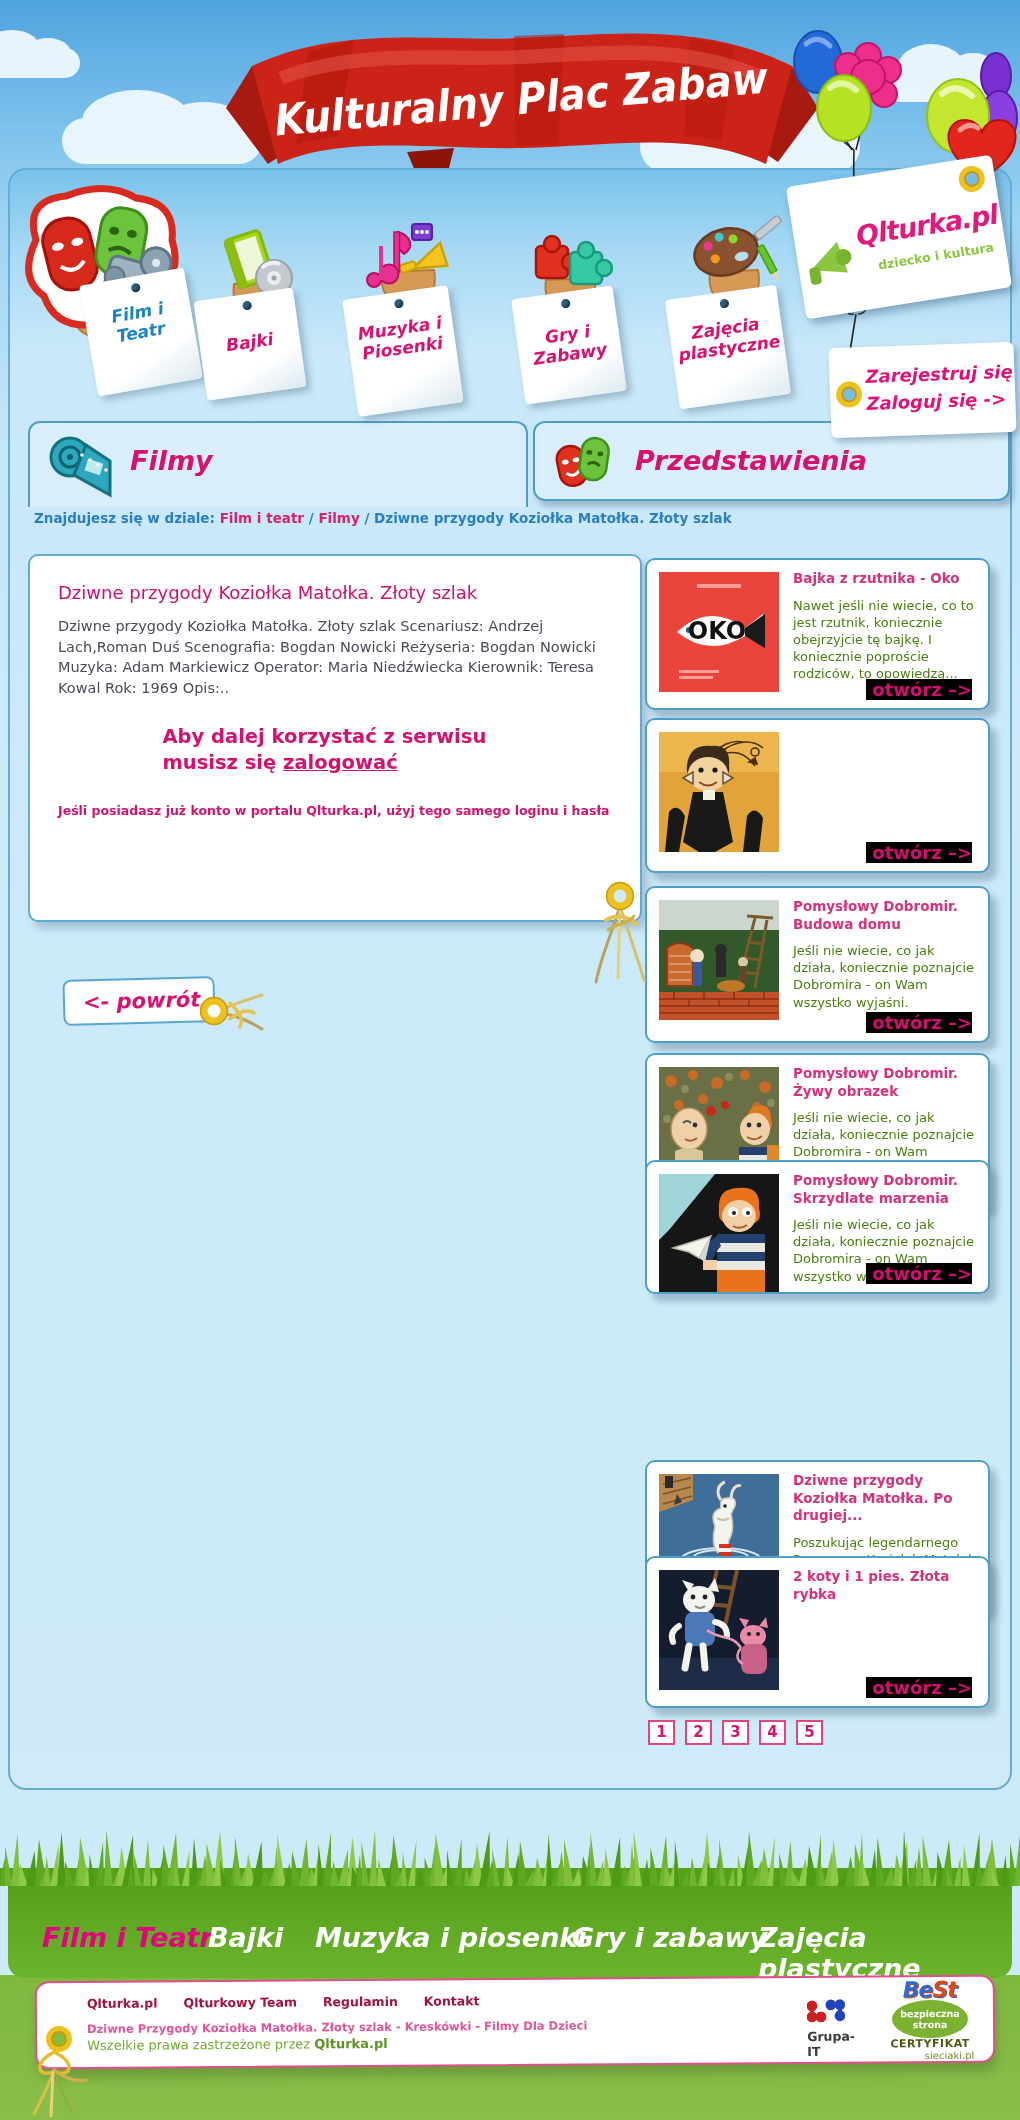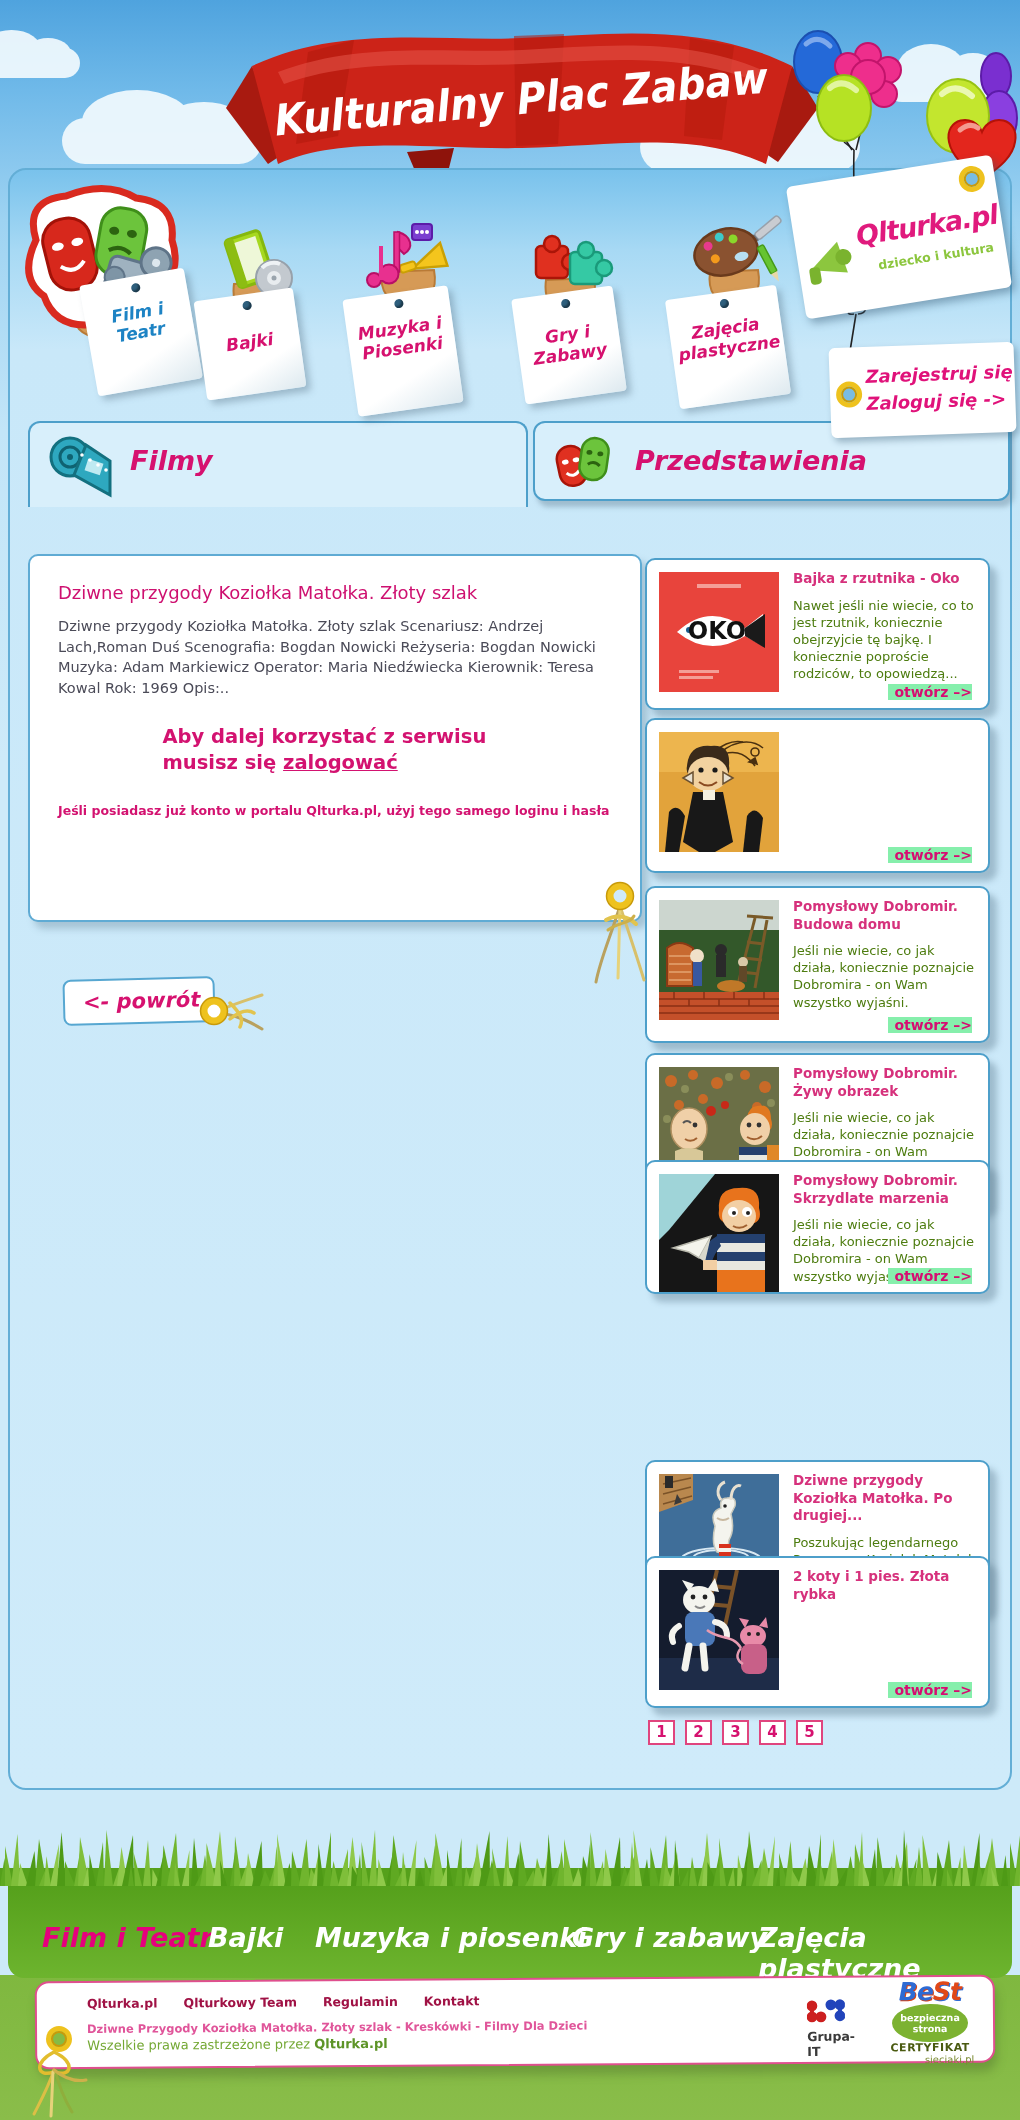--- a/index.html
+++ b/index.html
@@ -57,21 +57,21 @@
     border:2px solid #57a7d1;border-radius:8px;transform:rotate(-1.5deg);color:#d6116f;font-size:21px;
     line-height:42px;padding-left:18px;z-index:3;cursor:pointer;}
   .back-decor{position:absolute;left:196px;top:985px;z-index:4;}
   
   .side-card{position:absolute;left:645px;width:345px;box-sizing:border-box;background:#fff;border:2px solid #4d9fca;
     border-radius:10px;box-shadow:7px 8px 6px rgba(90,120,140,.4);overflow:hidden;z-index:3;}
   .thumb{position:absolute;left:12px;top:12px;width:120px;height:120px;cursor:pointer;}
   .card-text{margin-left:146px;padding:10px 12px 0 0;}
   .card-title{color:#d6317c;font-size:13.5px;font-weight:bold;line-height:1.3;cursor:pointer;}
   .card-desc{margin-top:9px;color:#4d7c0f;font-size:13px;line-height:1.32;}
-  .open-link{position:absolute;right:16px;bottom:8px;color:#d60d71;font-weight:bold;font-size:14px;background:#86efac;padding-left:6px;cursor:pointer;}
+  .open-link{position:absolute;right:16px;bottom:8px;color:#d60d71;font-weight:bold;font-size:18px;background:#000000;padding-left:6px;cursor:pointer;}
   
   .pagination{position:absolute;left:648px;top:1720px;display:flex;gap:10px;z-index:3;}
   .page-box{width:27px;height:25px;box-sizing:border-box;border:2px solid #e0457e;background:#fff;color:#d6116f;
     font-weight:bold;font-size:15px;text-align:center;line-height:21px;cursor:pointer;}
   
   .footer-plain{position:absolute;left:0;top:1975px;width:1020px;height:145px;background:linear-gradient(180deg,#7fb83f,#8abd4a);z-index:1;}
   .grass-band{position:absolute;left:8px;top:1884px;width:1004px;height:94px;background:linear-gradient(180deg,#55a01b,#6db42e);
     border-radius:0 0 16px 16px;z-index:2;}
   #grass-svg{position:absolute;left:0;top:1822px;width:1020px;height:64px;z-index:3;}
   .footer-nav-item{position:absolute;top:1922px;color:#fff;font-size:27px;font-style:italic;font-weight:bold;z-index:4;cursor:pointer;}
@@ -80,21 +80,21 @@
   .footer-card{position:absolute;left:35px;top:1978px;width:960px;height:88px;box-sizing:border-box;background:#fff;
     border:2px solid #df4f8e;border-radius:14px;transform:rotate(-.4deg);box-shadow:2px 9px 10px rgba(70,100,40,.35);z-index:5;}
   .footer-links{position:absolute;left:50px;top:13px;display:flex;gap:26px;}
   .footer-links a{color:#a01245;font-weight:bold;font-size:12.5px;text-decoration:none;cursor:pointer;}
   .footer-line1{position:absolute;left:50px;top:39px;color:#e0559a;font-size:11.5px;font-weight:bold;}
   .footer-line2{position:absolute;left:50px;top:55px;color:#74a834;font-size:13px;}
   .footer-line2 b{color:#5d9427;}
   .grupa-it{position:absolute;left:770px;top:20px;width:60px;}
   .grupa-it-label{color:#3a3a3a;font-weight:bold;font-size:12.5px;margin-top:1px;}
   .best-badge{position:absolute;left:845px;top:0px;width:96px;text-align:center;}
-  .best-word{font-size:25px;font-weight:bold;font-style:italic;letter-spacing:-1px;}
+  .best-word{font-size:22px;font-weight:bold;font-style:italic;letter-spacing:-1px;}
   .best-b{color:#2e6bd4;text-shadow:1px 1px 0 #d84315;}
   .best-s{color:#e04818;text-shadow:1px 1px 0 #2e6bd4;}
   .best-ellipse{width:76px;height:38px;margin:-2px auto 0;border-radius:50%;background:#7cb231;color:#fff;
     font-size:9.5px;font-weight:bold;line-height:1.2;display:flex;align-items:center;justify-content:center;text-align:center;padding:2px;box-sizing:border-box;}
   .best-cert{color:#4a5a10;font-weight:bold;font-size:11px;letter-spacing:.5px;margin-top:-1px;}
   .best-site{color:#7a8a30;font-size:10px;text-align:right;padding-right:4px;}
   .footer-bow{position:absolute;left:24px;top:2048px;z-index:6;}
   .footer-card-grommet{position:absolute;left:46px;top:2026px;z-index:7;}
 </style>
 </head>
@@ -317,20 +317,28 @@
       <g transform="rotate(8 42 30)">
         <rect x="29" y="5" width="27" height="42" rx="13" fill="#6cc43c" stroke="#3f8f1a" stroke-width="2.5"></rect>
         <ellipse cx="37" cy="20" rx="3" ry="2.4" fill="#2c6410"></ellipse>
           <ellipse cx="48" cy="20" rx="3" ry="2.4" fill="#2c6410"></ellipse>
         <path d="M37,32 Q43,27 49,32" stroke="#2c6410" stroke-width="3" fill="none"></path>
       </g>
     </svg>
     <span class="tab-label hand">Przedstawienia</span>
   </div>
 
+  <div class="breadcrumb">
+    <span class="bc-blue">Znajdujesz się w dziale:</span>
+    <a class="bc-pink">Film i teatr</a>
+    <span class="bc-blue">/</span>
+    <a class="bc-pink">Filmy</a>
+    <span class="bc-blue">/</span>
+    <span class="bc-blue">Dziwne przygody Koziołka Matołka. Złoty szlak</span>
+  </div>
 
   <div class="content-box">
     <h1 class="article-title">Dziwne przygody Koziołka Matołka. Złoty szlak</h1>
     <p class="article-body">Dziwne przygody Koziołka Matołka. Złoty szlak Scenariusz: Andrzej Lach,Roman Duś Scenografia: Bogdan Nowicki Reżyseria: Bogdan Nowicki Muzyka: Adam Markiewicz Operator: Maria Niedźwiecka Kierownik: Teresa Kowal Rok: 1969 Opis:..</p>
     <div class="login-prompt">
       <span>Aby dalej korzystać z serwisu musisz się </span><a class="login-link" href="#">zalogować</a>
     </div>
     <p class="login-note">Jeśli posiadasz już konto w portalu Qlturka.pl, użyj tego samego loginu i hasła</p>
   </div>
 

